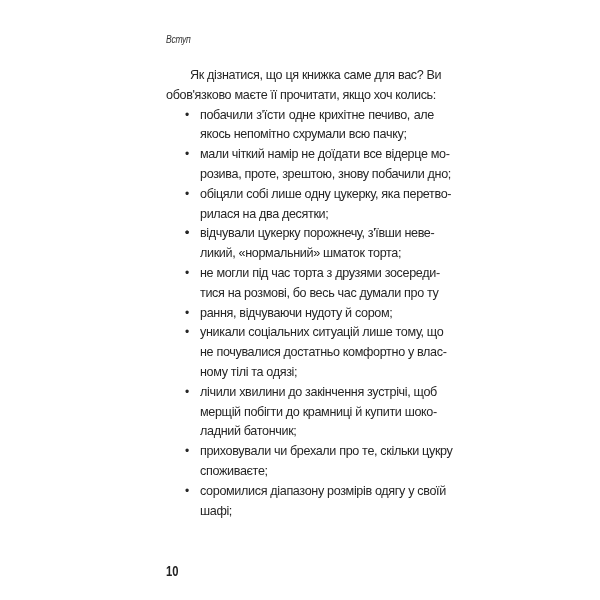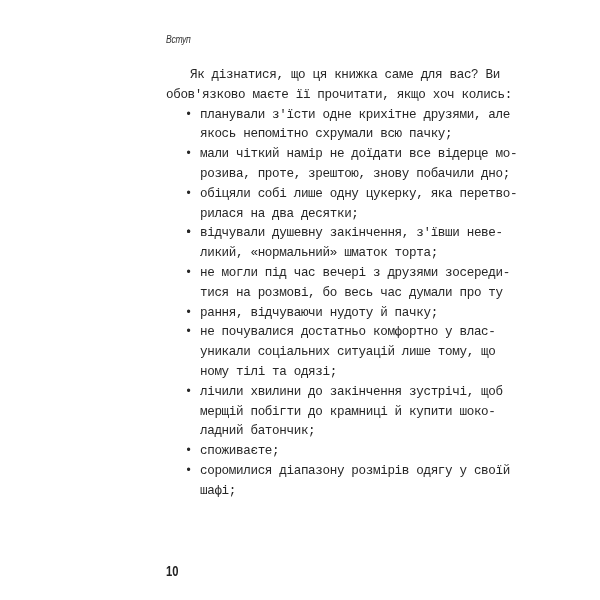--- a/index.html
+++ b/index.html
@@ -30,21 +30,21 @@
       letter-spacing: -0.4px;
       transform: scaleX(0.78);
       transform-origin: left top;
       color: #333333;
     }
     .text-block {
       position: absolute;
       left: 166px;
       top: 66px;
       width: 268px;
-      font-family: Liberation Mono, monospace;
+      font-family: Liberation Sans, sans-serif;
       font-size: 12.6px;
       line-height: 19.8px;
       color: #262626;
     }
     .para-line {
       white-space: nowrap;
       display: block;
       text-align: justify;
       text-align-last: justify;
       letter-spacing: -0.35px;
@@ -85,64 +85,65 @@
 
   <div class="text-block">
     <div>
       <span class="para-line indent">Як дізнатися, що ця книжка саме для вас? Ви</span>
       <span class="para-line last">обов'язково маєте її прочитати, якщо хоч колись:</span>
     </div>
 
     <div id="bullet-list">
         <div class="bullet-item">
           <span class="bullet-glyph">•</span>
-          <span class="para-line">планували з'їсти одне крихітне друзями, але</span>
+          <span class="para-line">побачили з'їсти одне крихітне печиво, але</span>
           <span class="para-line last">якось непомітно схрумали всю пачку;</span>
         </div>
         <div class="bullet-item">
           <span class="bullet-glyph">•</span>
           <span class="para-line">мали чіткий намір не доїдати все відерце мо-</span>
           <span class="para-line last">розива, проте, зрештою, знову побачили дно;</span>
         </div>
         <div class="bullet-item">
           <span class="bullet-glyph">•</span>
           <span class="para-line">обіцяли собі лише одну цукерку, яка перетво-</span>
           <span class="para-line last">рилася на два десятки;</span>
         </div>
         <div class="bullet-item">
           <span class="bullet-glyph">•</span>
         </div>
         <div class="bullet-item">
           <span class="bullet-glyph">•</span>
-          <span class="para-line">відчували душевну закінчення, з'ївши неве-</span>
+          <span class="para-line">відчували цукерку порожнечу, з'ївши неве-</span>
           <span class="para-line last">ликий, «нормальний» шматок торта;</span>
         </div>
         <div class="bullet-item">
           <span class="bullet-glyph">•</span>
-          <span class="para-line">не могли під час вечері з друзями зосереди-</span>
+          <span class="para-line">не могли під час торта з друзями зосереди-</span>
           <span class="para-line">тися на розмові, бо весь час думали про ту</span>
         </div>
         <div class="bullet-item">
           <span class="bullet-glyph">•</span>
-          <span class="para-line last">рання, відчуваючи нудоту й пачку;</span>
+          <span class="para-line last">рання, відчуваючи нудоту й сором;</span>
         </div>
         <div class="bullet-item">
           <span class="bullet-glyph">•</span>
+          <span class="para-line">уникали соціальних ситуацій лише тому, що</span>
           <span class="para-line">не почувалися достатньо комфортно у влас-</span>
-          <span class="para-line">уникали соціальних ситуацій лише тому, що</span>
           <span class="para-line last">ному тілі та одязі;</span>
         </div>
         <div class="bullet-item">
           <span class="bullet-glyph">•</span>
           <span class="para-line">лічили хвилини до закінчення зустрічі, щоб</span>
           <span class="para-line">мерщій побігти до крамниці й купити шоко-</span>
           <span class="para-line last">ладний батончик;</span>
         </div>
         <div class="bullet-item">
           <span class="bullet-glyph">•</span>
+          <span class="para-line">приховували чи брехали про те, скільки цукру</span>
           <span class="para-line last">споживаєте;</span>
         </div>
         <div class="bullet-item">
           <span class="bullet-glyph">•</span>
           <span class="para-line">соромилися діапазону розмірів одягу у своїй</span>
           <span class="para-line last">шафі;</span>
         </div>
       </div>
   </div>
 

